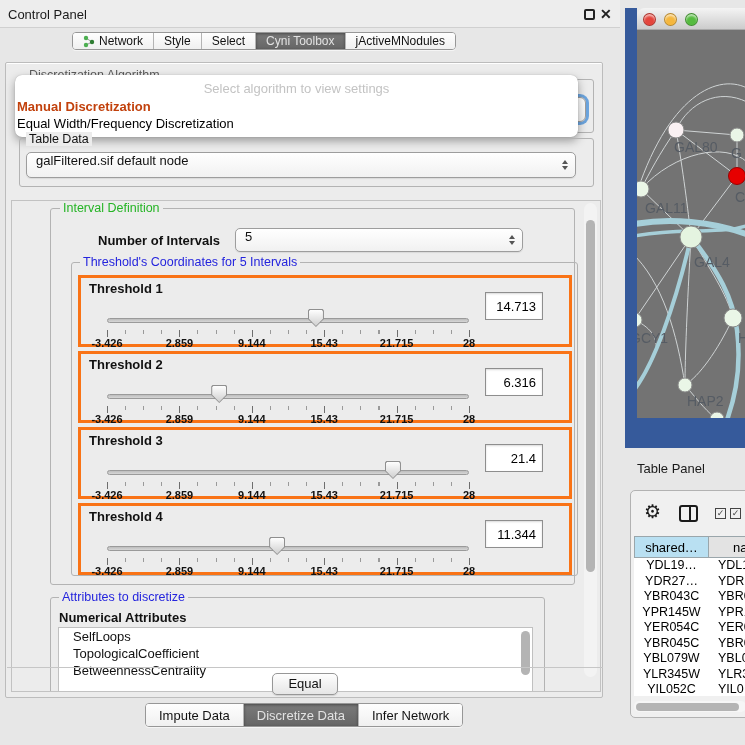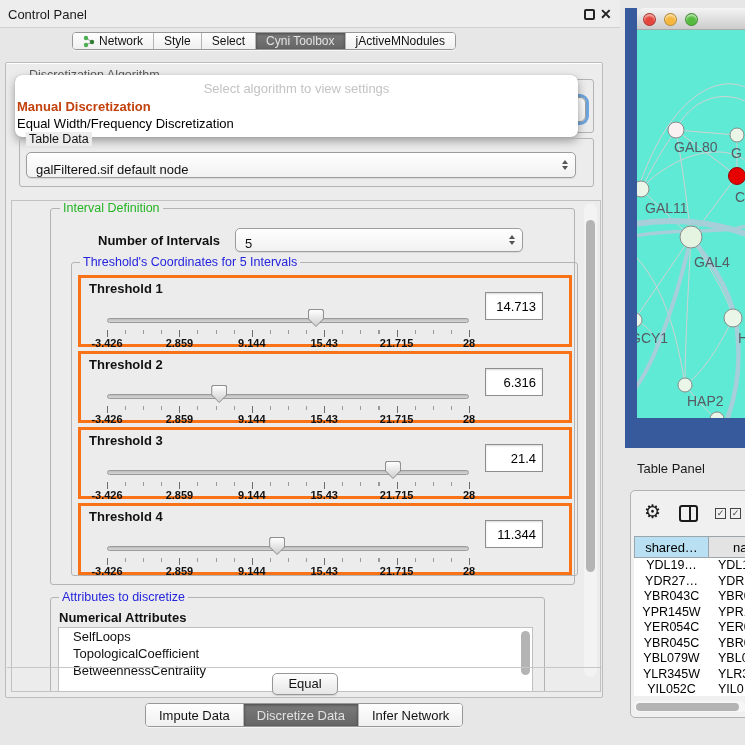--- a/index.html
+++ b/index.html
@@ -28,21 +28,21 @@
                 border:1px solid #bcbcbc; border-radius:2px; box-shadow:inset 0 1px 0 #fff; }
 
   .group { position:absolute; border:1px solid #b3b3b3; border-radius:3px; }
   .group-label { position:absolute; font-size:12.5px; background:#ececec; padding:0 3px; white-space:nowrap; }
   .lab-gray { color:#5a5a5a; }
   .lab-green { color:#25b425; }
   .lab-blue { color:#2424dd; }
   .lab-black { color:#111; }
 
   .combo { position:absolute; background:linear-gradient(#ffffff,#f1f1f1); border:1px solid #9d9d9d;
-           border-radius:5px; font-size:13px; color:#111; display:flex; align-items:flex-end;
+           border-radius:5px; font-size:13px; color:#111; display:flex; align-items:flex-start;
            padding-left:9px; box-shadow:0 1px 1px rgba(0,0,0,.08); }
   .spin { position:absolute; right:7px; top:50%; transform:translateY(-50%); display:flex; flex-direction:column; gap:2px; }
   .spin i { display:block; width:0; height:0; border-left:3.5px solid transparent; border-right:3.5px solid transparent; }
   .spin .up { border-bottom:4px solid #555; }
   .spin .dn { border-top:4px solid #555; }
 
   
   #algo-combo { left:20px; top:34px; width:560px; height:25px; border-radius:6px;
                 box-shadow:0 0 0 3px rgba(86,152,219,.85); }
 
@@ -92,21 +92,21 @@
                text-align:center; line-height:20px; box-shadow:0 1px 1px rgba(0,0,0,.12); }
   #bottom-tabs { left:145px; top:703px; height:24px; }
   #bottom-tabs .it { font-size:13px; padding:0 13px; height:22px; }
 
   
   #net-blue-left { left:625px; top:8px; width:12px; height:440px; background:#365a9b; }
   #net-titlebar { left:637px; top:8px; width:108px; height:22px; border-radius:8px 0 0 0;
                   background:linear-gradient(#f4f4f4,#cccccc); border-bottom:1px solid #a9a9a9; }
   .dot { position:absolute; top:5px; width:13px; height:13px; border-radius:50%; border:1px solid rgba(0,0,0,.25);
          box-shadow:inset 0 2px 2px rgba(255,255,255,.6); }
-  #net-canvas { left:637px; top:30px; width:108px; height:388px; background:#5eead4; overflow:hidden; }
+  #net-canvas { left:637px; top:30px; width:108px; height:388px; background:#737373; overflow:hidden; }
   #net-blue-bottom { left:625px; top:418px; width:120px; height:30px; background:#365a9b; }
   .edge { fill:none; stroke:#cfd3d4; stroke-width:1; }
   .tedge { fill:none; stroke:#a6cfd9; }
   .nlabel { font-family:"Liberation Sans",sans-serif; font-size:14px; fill:#565c64; }
 
   
   #tp-title { left:637px; top:461px; font-size:13px; color:#1a1a1a; }
   #table-panel { left:630px; top:490px; width:116px; height:228px; background:#f0f0f0;
                  border:1px solid #b2b2b2; border-radius:5px 0 0 5px; overflow:hidden; }
   #tp-gear { position:absolute; left:13px; top:9px; font-size:19px; color:#1a1a1a; }

